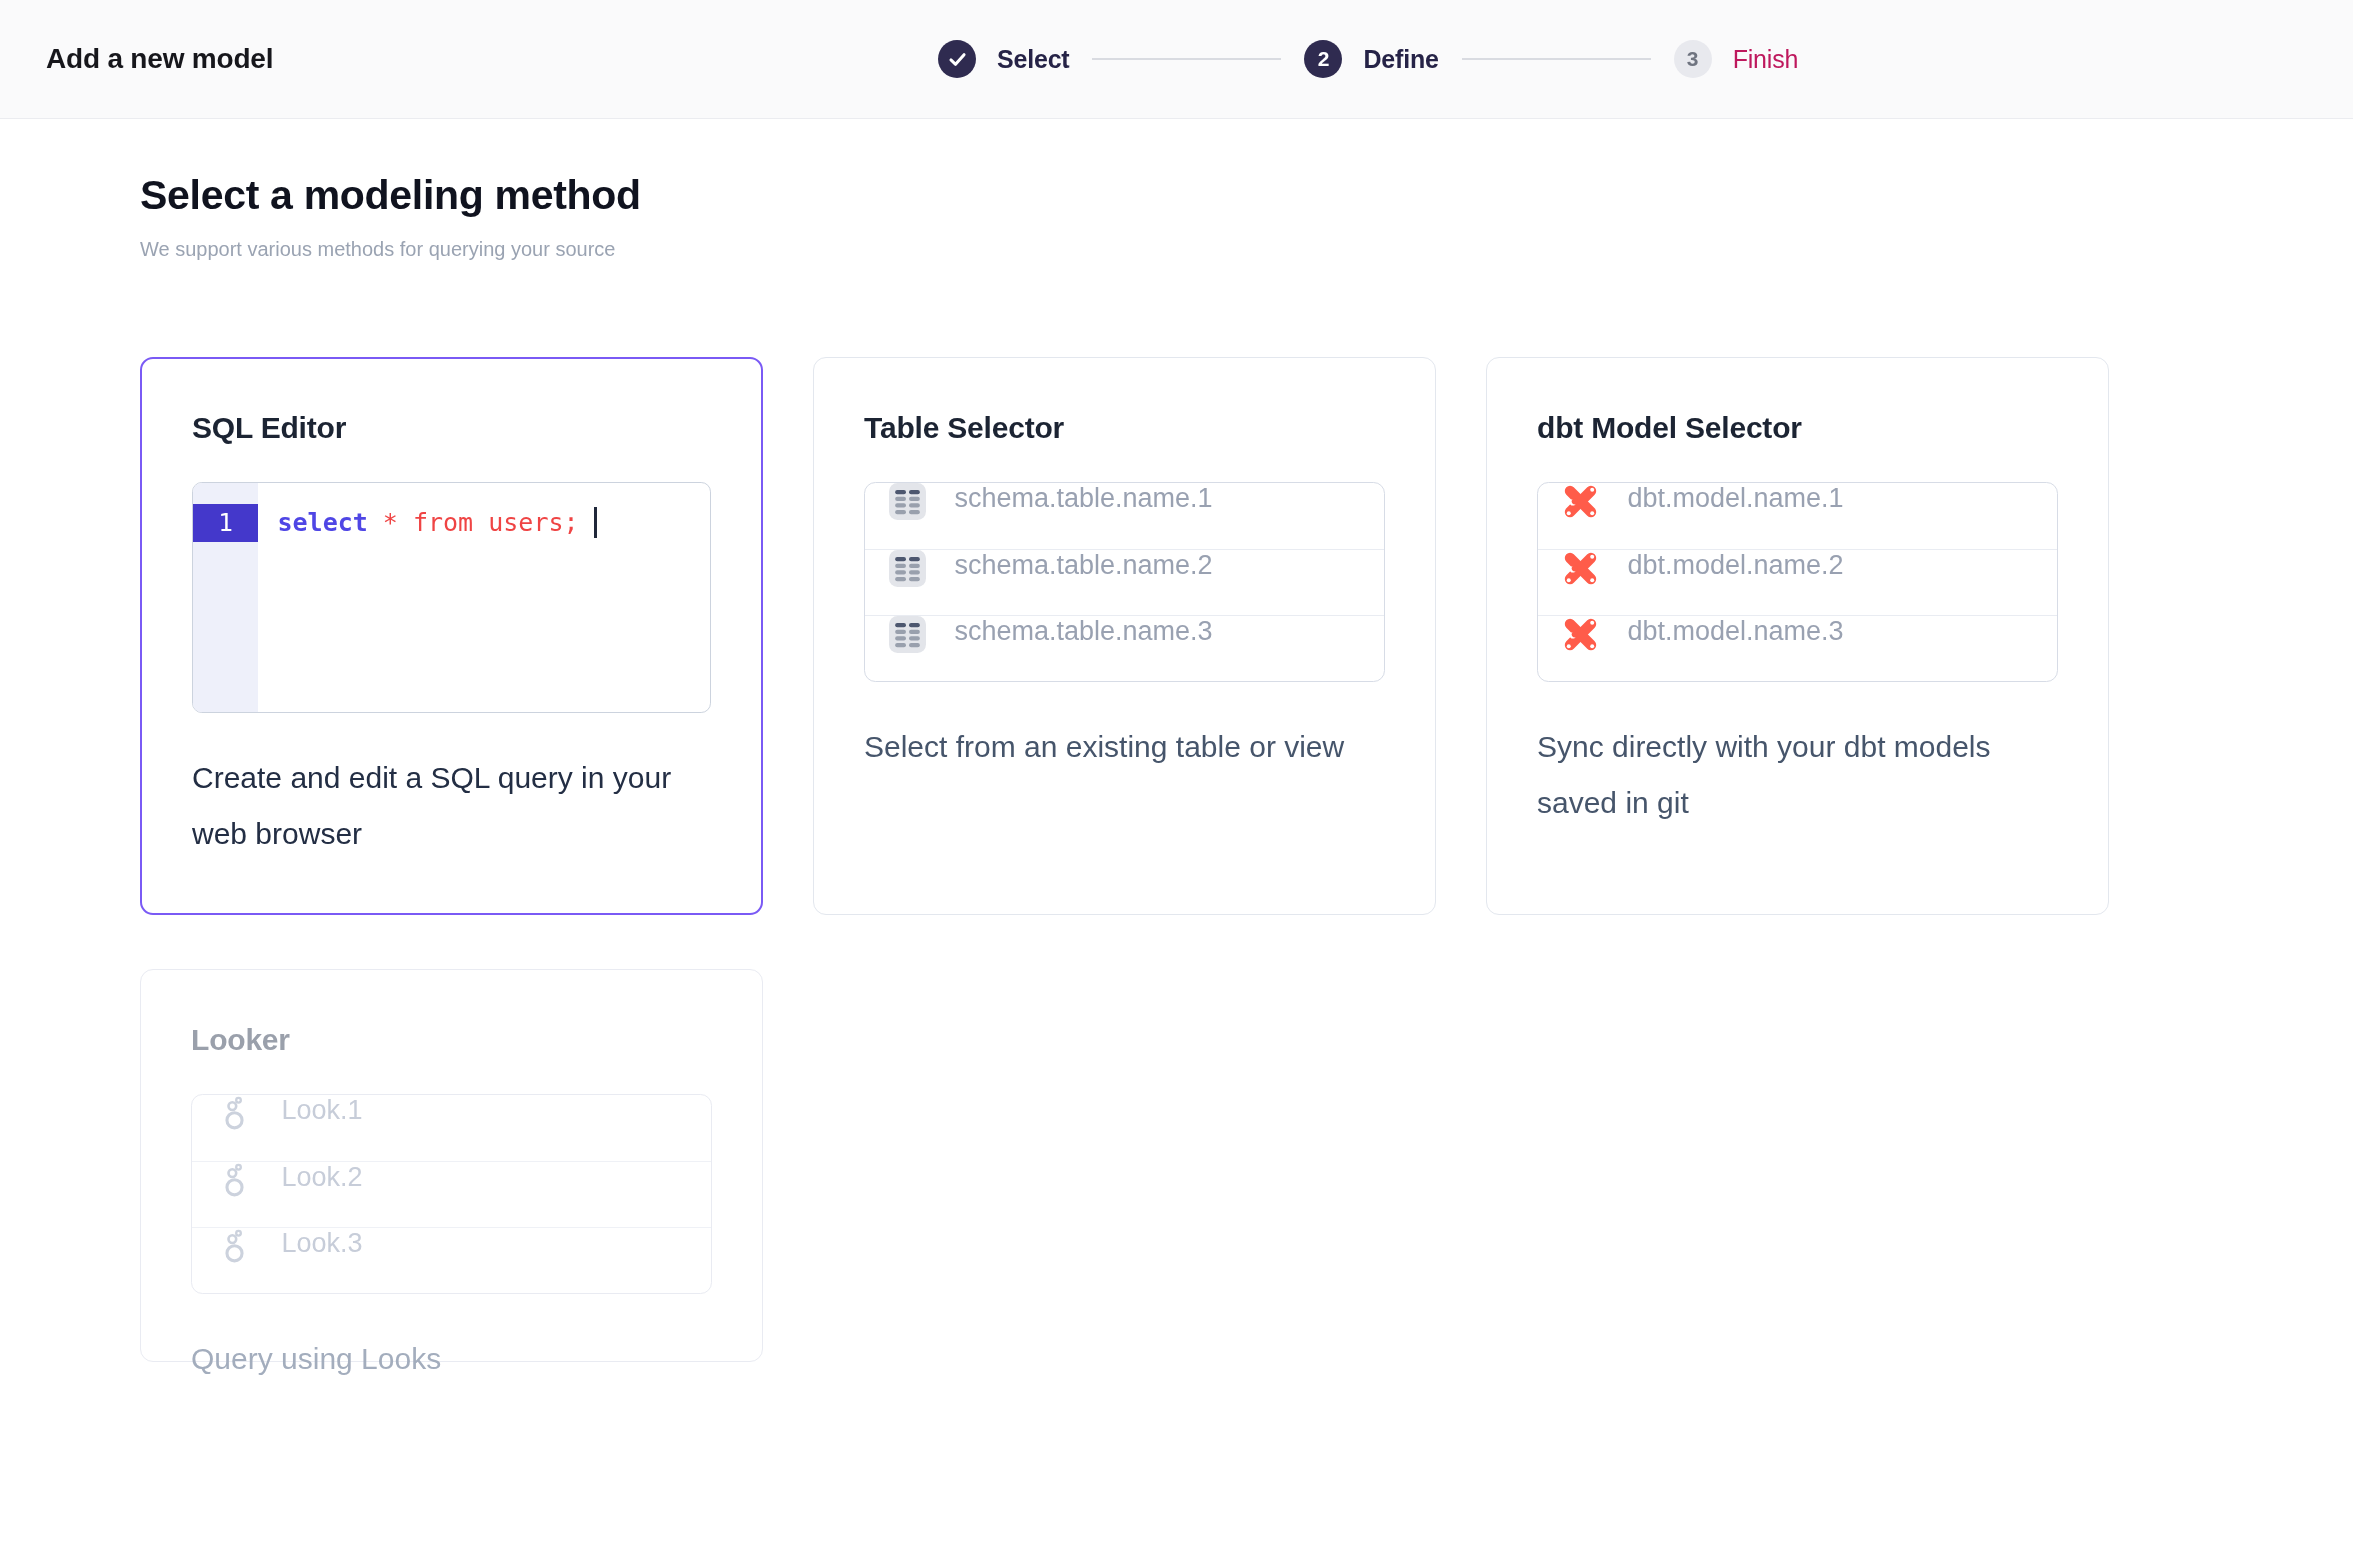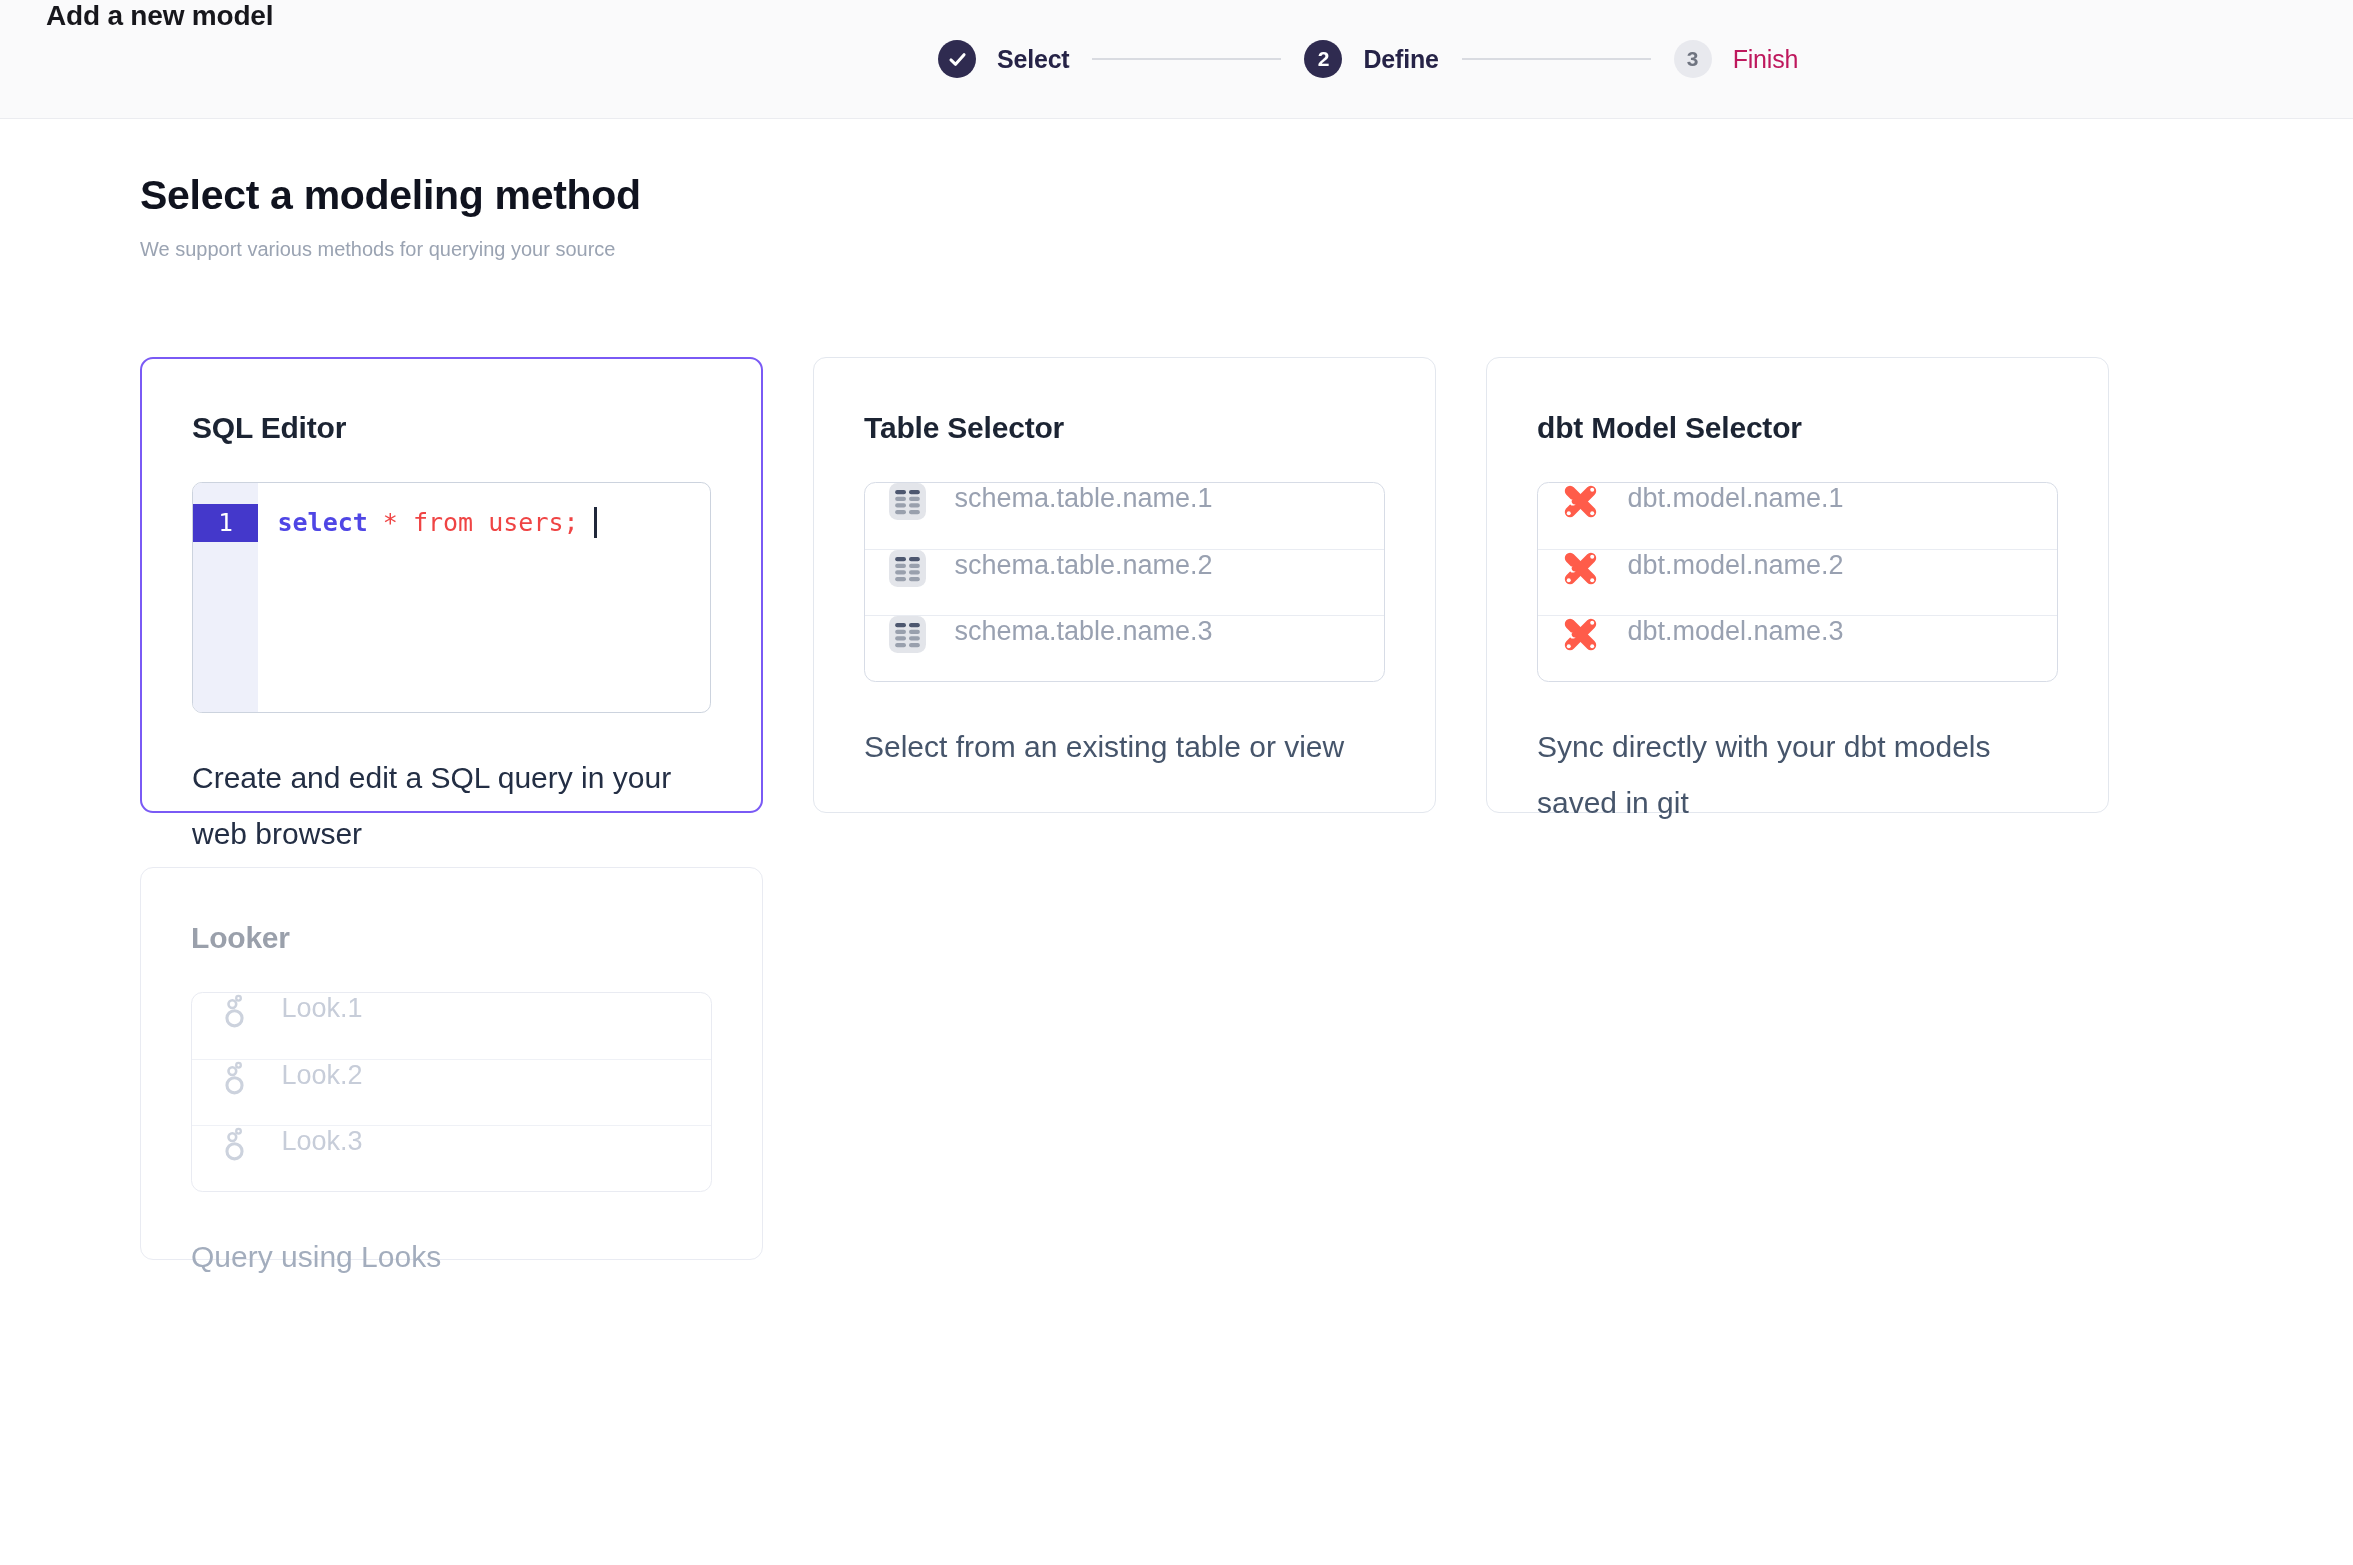--- a/index.html
+++ b/index.html
@@ -10,20 +10,21 @@
     color: #10131f;
   }
 
   
   .app-header {
     position: relative;
     height: 119px;
     background: #fafafb;
     border-bottom: 1.6px solid #ebecf0;
     display: flex;
+    align-items: center;
     padding: 0 46px;
   }
   .wizard-title {
     font-size: 28px;
     font-weight: 700;
     color: #17171c;
     letter-spacing: -0.2px;
   }
   .stepper {
     position: absolute;
@@ -74,21 +75,21 @@
 
   .cards-grid {
     margin-top: 96px;
     display: grid;
     grid-template-columns: repeat(3, 623px);
     column-gap: 50px;
     row-gap: 54px;
   }
 
   .card {
-    height: 456px;
+    height: 558px;
     background: #ffffff;
     border: 1.6px solid #e3e7ee;
     border-radius: 13px;
     padding: 46px 50px;
     cursor: pointer;
   }
   .card.selected { border: 2.4px solid #7a5af5; padding: 45px 50px; }
   .card.disabled { cursor: default; border-color: #e9ebf2; height: 393px; }
 
   .card-title {

